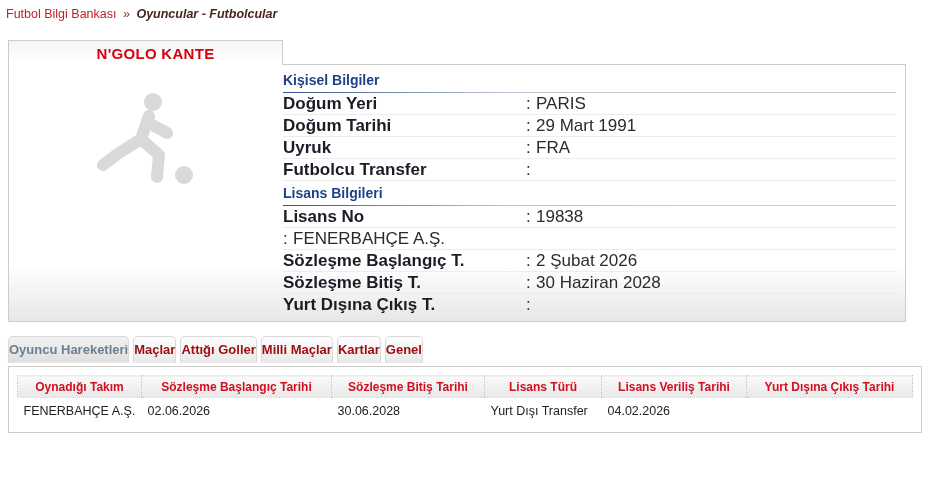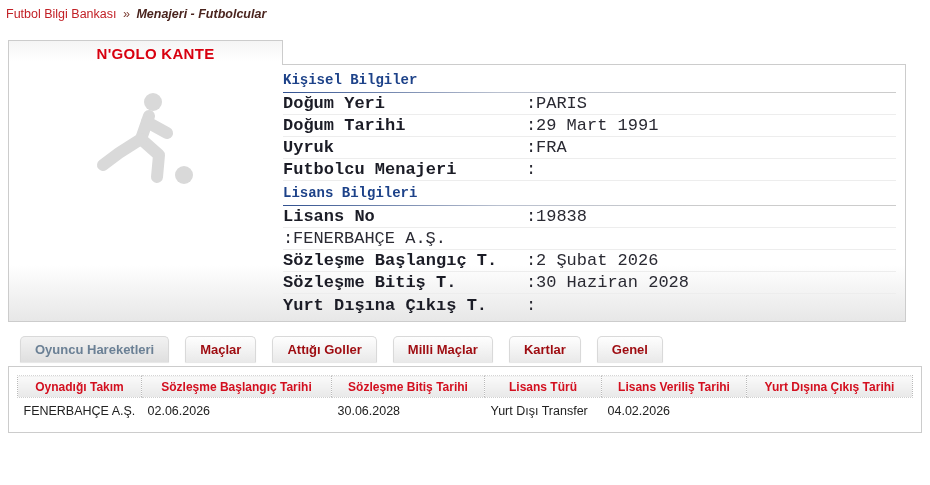--- a/index.html
+++ b/index.html
@@ -21,21 +21,20 @@
     background:linear-gradient(180deg,#f5f5f5,#ffffff 85%);
     display:flex; align-items:center; justify-content:center;
     font-size:15px; font-weight:bold; color:#d8000f; letter-spacing:0.3px;padding-left:20px;
   }
 
   
   .main-panel {
     position:absolute; left:8px; top:64px; width:898px; height:258px; z-index:1;
     border:1px solid #ccc;
     background:linear-gradient(180deg,#ffffff 78%,#e7e7e7 100%);
-    font-family:Liberation Mono, monospace;
   }
   .photo-area { position:absolute; left:78px; top:24px; width:130px; height:110px; }
 
   .info-col { position:absolute; left:274px; top:3px; right:9px; }
   .section-title {
     font-size:14px; font-weight:bold; color:#1d4289; padding:4px 0 0;
   }
   .section-title::after {
     content:""; display:block; margin-top:4px; height:1px;
     background:linear-gradient(90deg,#315190,#b9c0cf 35%,#cccccc 70%,#cccccc);
@@ -45,25 +44,25 @@
     border-bottom:1px solid #ededed; font-size:17px;
   }
   .info-row.last { border-bottom:none; }
   .info-row .lbl { width:243px; font-weight:bold; color:#1b1c26; }
   .info-row .colon { width:10px; color:#2a2a33; }
   .info-row .val { color:#2a2a33; }
 
   
   .tabs { position:absolute; left:8px; top:336px; display:flex; gap:4px; }
   .tab {
-    height:26px; padding:0 14px; display:flex; align-items:center;
+    height:26px; padding:0 0; display:flex; align-items:center;
     border:1px solid #d9d9d9; border-bottom:none; border-radius:5px 5px 0 0;
     background:linear-gradient(180deg,#fefefe,#e9e9e9);
     box-shadow:0 1px 1px rgba(0,0,0,0.10);
-    font-size:13px; font-weight:bold; color:#9e0b10; cursor:pointer; white-space:nowrap;margin-left:12px;
+    font-size:13px; font-weight:bold; color:#9e0b10; cursor:pointer; white-space:nowrap;
   }
   .tab.active {
     background:linear-gradient(180deg,#f2f2f2,#dfdfdf);
     color:#6b8095;
   }
 
   
   .content-panel {
     position:absolute; left:8px; top:366px; width:914px; height:67px;
     border:1px solid #ccc; background:#fff; padding:8px 8px 0;
@@ -80,21 +79,21 @@
     padding:6px 6px 2px; font-size:12.5px; color:#222; white-space:nowrap; overflow:hidden;
   }
   td.club { color:#cc1111; cursor:pointer; }
 </style>
 </head>
 <body>
 
 <div class="breadcrumb">
   <a class="bc-root">Futbol Bilgi Bankası</a>
   <span class="bc-sep">»</span>
-  <span class="bc-current">Menajeri - Futbolcular</span>
+  <span class="bc-current">Oyuncular - Futbolcular</span>
 </div>
 
 <div class="name-tab">
   <span>N'GOLO KANTE</span>
 </div>
 
 <div class="main-panel">
   <div class="photo-area">
     <svg width="130" height="110" viewBox="0 0 130 110">
       <g fill="#d9d9d9" stroke="none">
@@ -122,21 +121,21 @@
       <span class="lbl">Doğum Tarihi</span>
       <span class="colon">:</span>
       <span class="val">29 Mart 1991</span>
     </div>
     <div class="info-row">
       <span class="lbl">Uyruk</span>
       <span class="colon">:</span>
       <span class="val">FRA</span>
     </div>
     <div class="info-row">
-      <span class="lbl">Futbolcu Menajeri</span>
+      <span class="lbl">Futbolcu Transfer</span>
       <span class="colon">:</span>
       <span class="val"></span>
     </div>
 
     <div class="section-title">Lisans Bilgileri</div>
 
     <div class="info-row">
       <span class="lbl">Lisans No</span>
       <span class="colon">:</span>
       <span class="val">19838</span>

